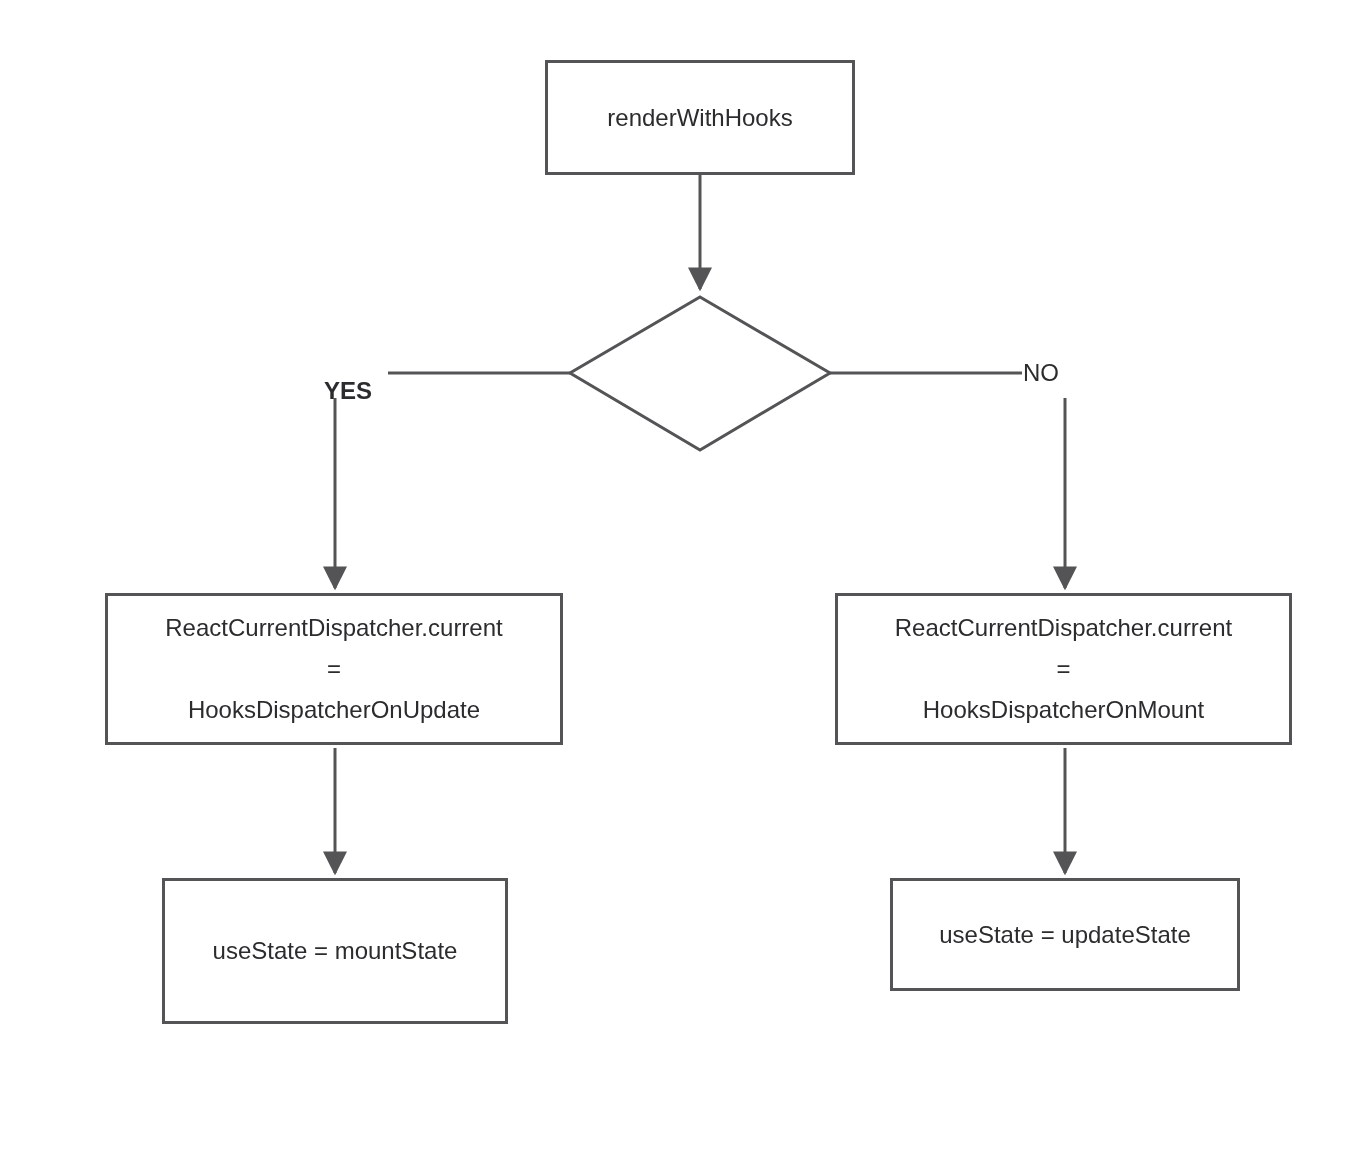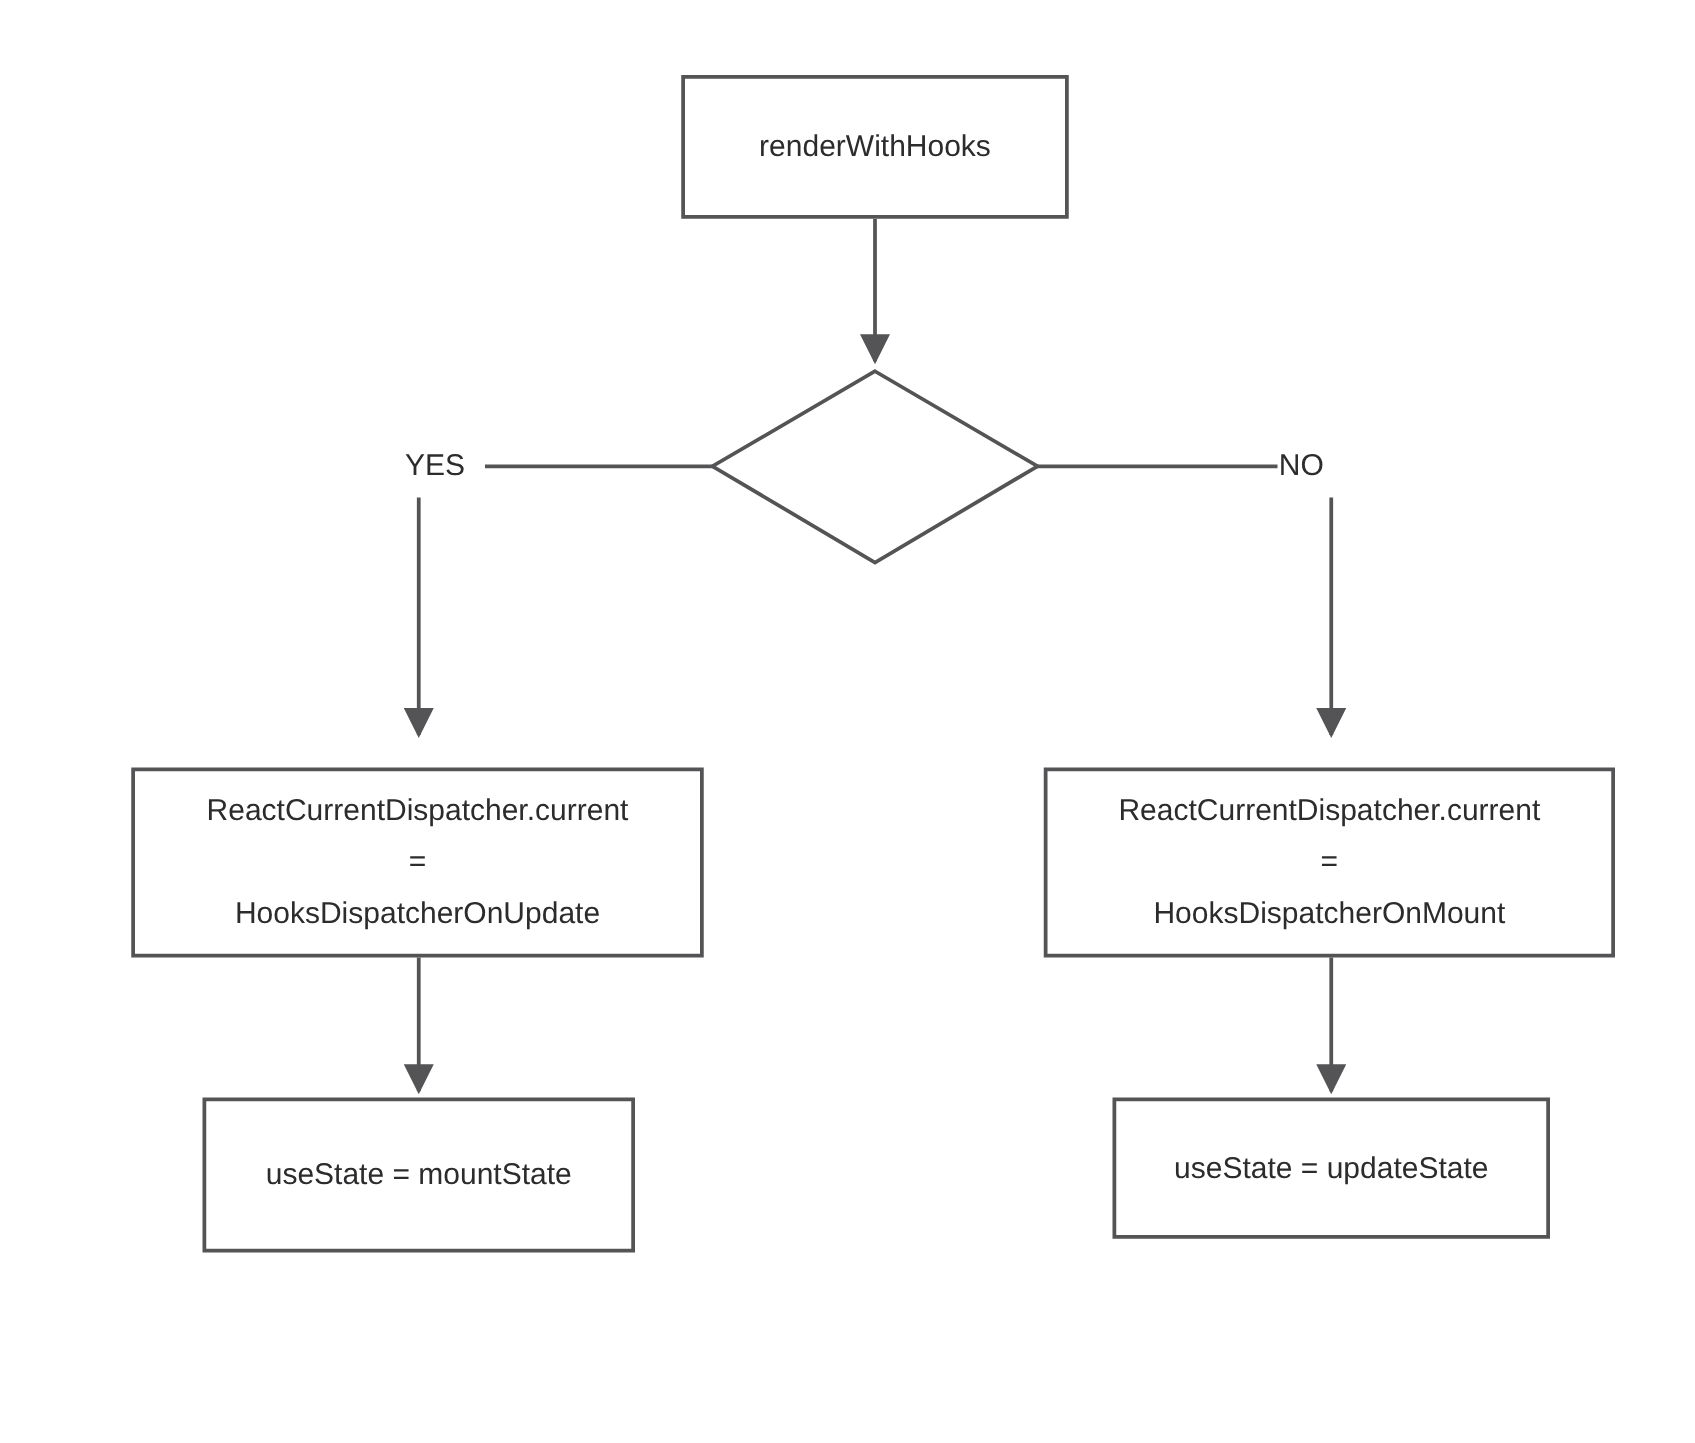--- a/index.html
+++ b/index.html
@@ -44,21 +44,20 @@
     font-size: 24px;
     display: flex;
     align-items: center;
     justify-content: center;
     text-align: left;
   }
   .node.multiline {
     flex-direction: column;
     justify-content: space-around;
     padding: 12px 8px;
-    margin-top: 21px;
   }
   .edge-label {
     position: absolute;
     color: var(--text);
     font-size: 24px;
     line-height: 30px;
     white-space: nowrap;
   }
   .diamond-label {
     position: absolute;
@@ -98,37 +97,37 @@
     <line x1="335" y1="748" x2="335" y2="873" marker-end="url(#arrow)"></line>
 
     <line x1="1065" y1="748" x2="1065" y2="873" marker-end="url(#arrow)"></line>
   </svg>
 
   <div class="node" style="left:545px; top:60px; width:310px; height:115px;">
     <span>renderWithHooks</span>
   </div>
 
 
-  <div class="edge-label" style="left:324px; top:358px;">YES</div>
+  <div class="edge-label" style="left:324px; top:376px;font-weight:bold;">YES</div>
 
   <div class="edge-label" style="left:1023px; top:358px;">NO</div>
 
   <div class="node multiline" style="left:105px; top:593px; width:458px; height:152px;">
     <span>ReactCurrentDispatcher.current</span>
     <span>=</span>
     <span>HooksDispatcherOnUpdate</span>
   </div>
 
   <div class="node multiline" style="left:835px; top:593px; width:457px; height:152px;">
     <span>ReactCurrentDispatcher.current</span>
     <span>=</span>
     <span>HooksDispatcherOnMount</span>
   </div>
 
-  <div class="node" style="left:162px; top:878px; width:346px; height:124px;">
+  <div class="node" style="left:162px; top:878px; width:346px; height:146px;">
     <span>useState = mountState</span>
   </div>
 
   <div class="node" style="left:890px; top:878px; width:350px; height:113px;">
     <span>useState = updateState</span>
   </div>
 
 </div>
 
 </body></html>

